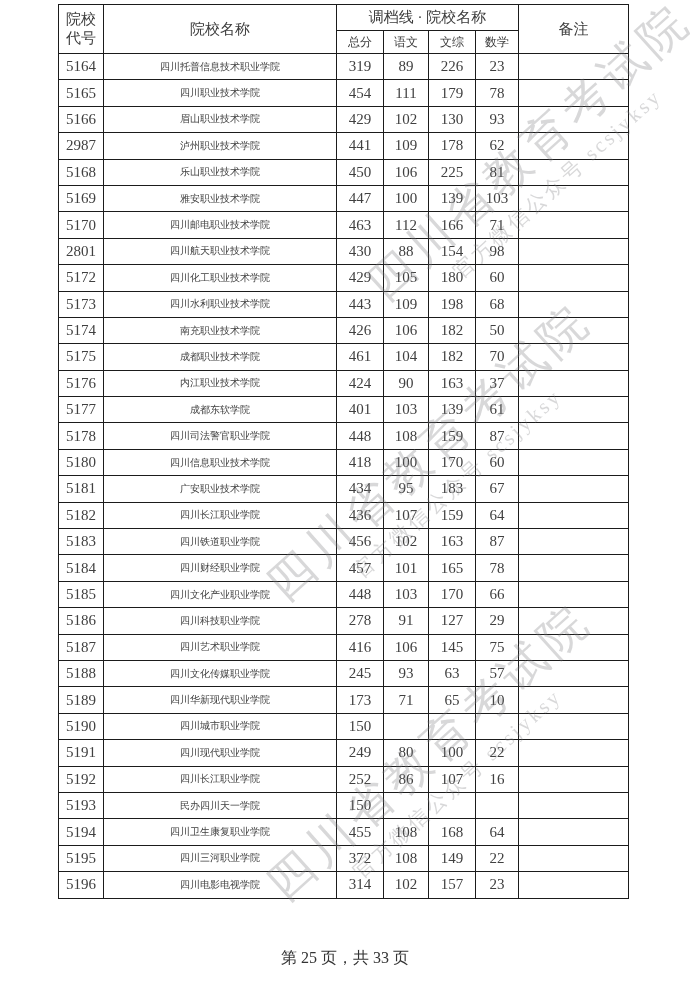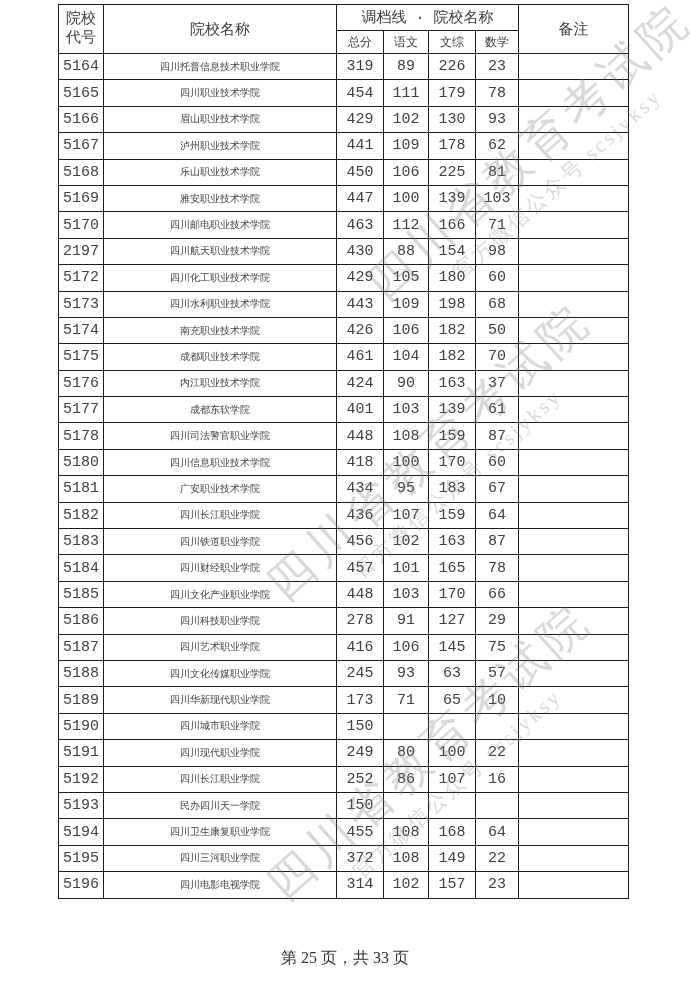--- a/index.html
+++ b/index.html
@@ -45,21 +45,20 @@
     letter-spacing: 3px;
     display: block;
   }
   
   .table-wrap {
     position: absolute;
     left: 58px;
     top: 4px;
     width: 570px;
     z-index: 1;
-    font-family: Liberation Mono, monospace;
   }
   table {
     border-collapse: collapse;
     table-layout: fixed;
     width: 100%;
   }
   th, td {
     border: 1.7px solid #1b1b1b;
     text-align: center;
     vertical-align: middle;
@@ -163,21 +162,21 @@
     <td class="cell-code">5166</td>
     <td class="cell-name">眉山职业技术学院</td>
     <td class="cell-total">429</td>
     <td class="cell-chinese">102</td>
     <td class="cell-wenzong">130</td>
     <td class="cell-math">93</td>
     <td class="cell-remark"></td>
   </tr>
 
   <tr>
-    <td class="cell-code">5167</td>
+    <td class="cell-code">2987</td>
     <td class="cell-name">泸州职业技术学院</td>
     <td class="cell-total">441</td>
     <td class="cell-chinese">109</td>
     <td class="cell-wenzong">178</td>
     <td class="cell-math">62</td>
     <td class="cell-remark"></td>
   </tr>
 
   <tr>
     <td class="cell-code">5168</td>
@@ -203,21 +202,21 @@
     <td class="cell-code">5170</td>
     <td class="cell-name">四川邮电职业技术学院</td>
     <td class="cell-total">463</td>
     <td class="cell-chinese">112</td>
     <td class="cell-wenzong">166</td>
     <td class="cell-math">71</td>
     <td class="cell-remark"></td>
   </tr>
 
   <tr>
-    <td class="cell-code">2197</td>
+    <td class="cell-code">2801</td>
     <td class="cell-name">四川航天职业技术学院</td>
     <td class="cell-total">430</td>
     <td class="cell-chinese">88</td>
     <td class="cell-wenzong">154</td>
     <td class="cell-math">98</td>
     <td class="cell-remark"></td>
   </tr>
 
   <tr>
     <td class="cell-code">5172</td>

